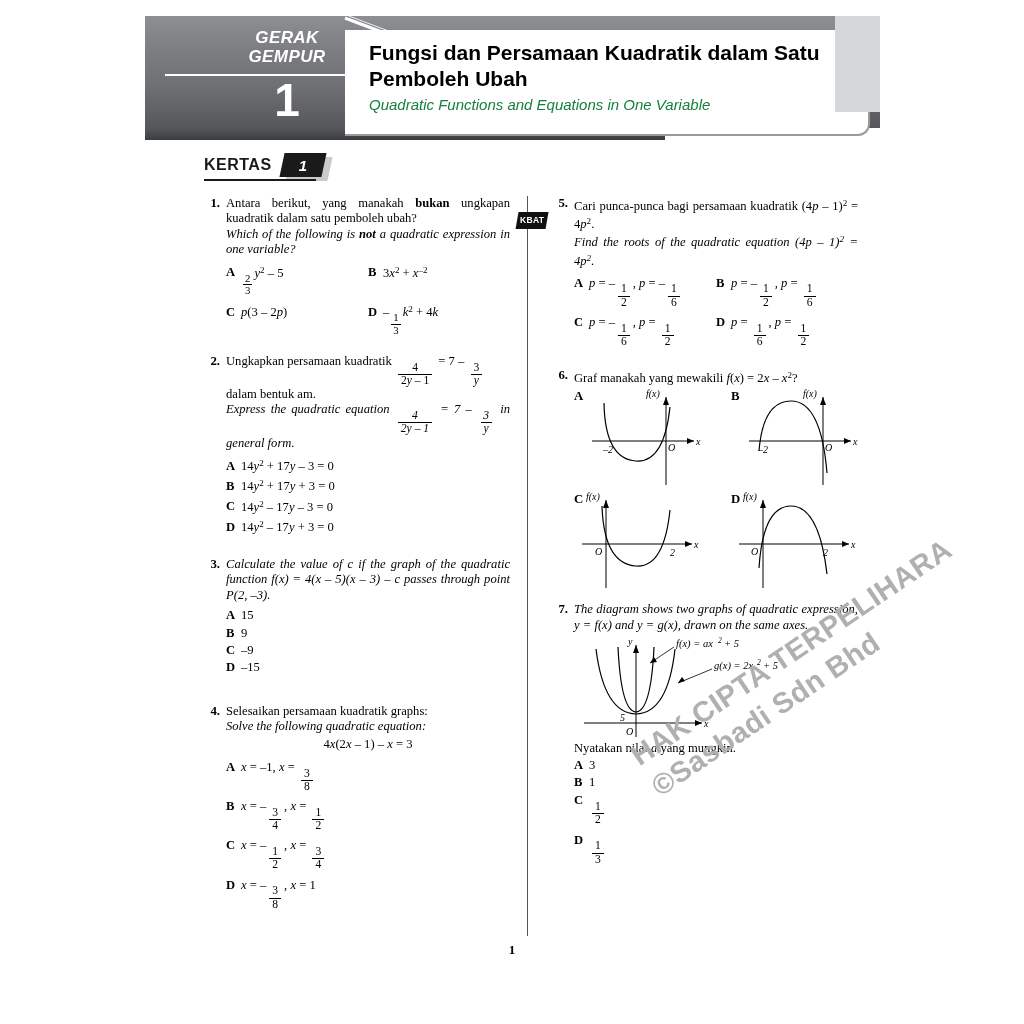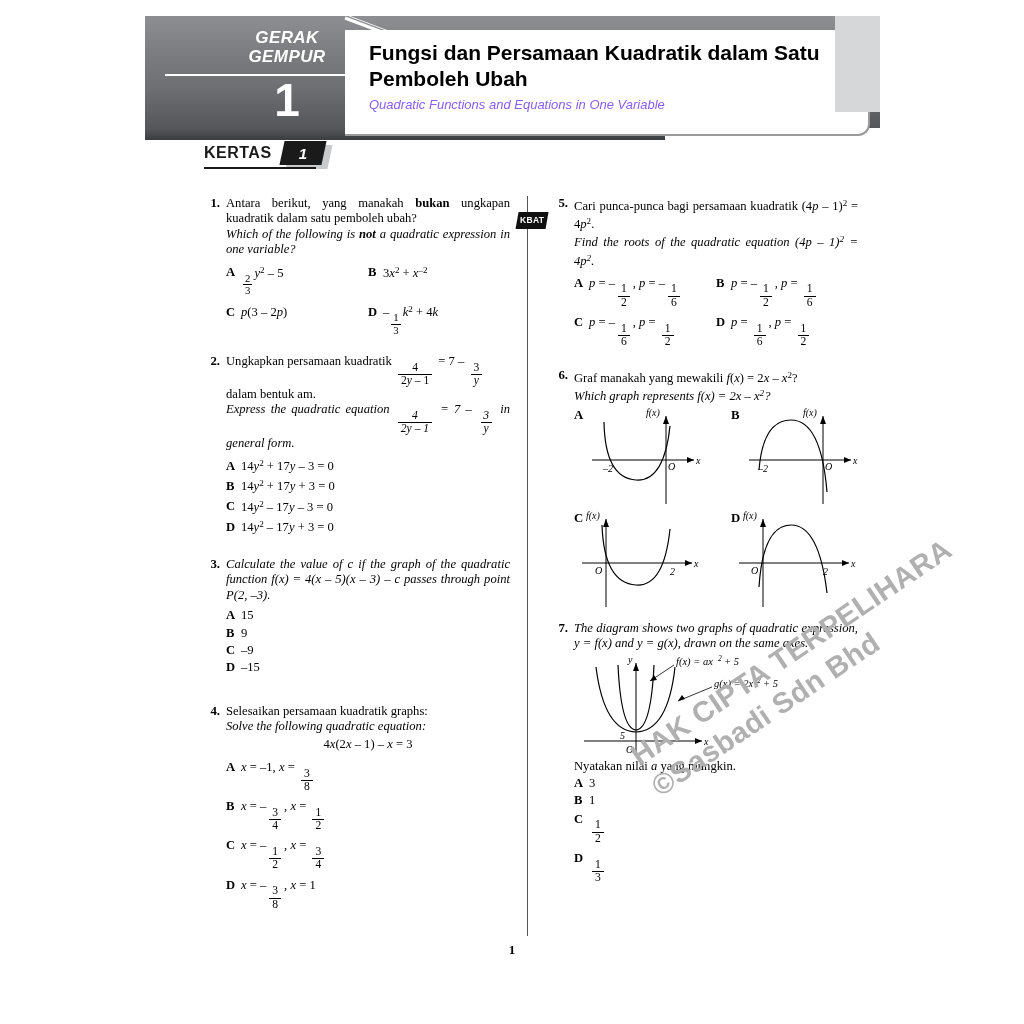--- a/index.html
+++ b/index.html
@@ -66,30 +66,30 @@
     position:absolute; left:0px; bottom:-2px; width:0; height:0;
   }
   .title-ms{
     position:absolute; left:24px; top:10px; width:470px;
     font-family:"Liberation Sans", sans-serif;
     font-weight:bold; font-size:21px; line-height:26px; color:#000;
   }
   .title-en{
     position:absolute; left:24px; top:66px; width:470px;
     font-family:"Liberation Sans", sans-serif;
-    font-style:italic; font-size:13px; line-height:18px; color:#8b5cf6;
+    font-style:italic; font-size:15px; line-height:18px; color:#15803d;
   }
   .hdr-side{
     position:absolute; left:835px; top:16px; width:45px; height:96px;
     background:#d6d7d9;
   }
 
   
   .kertas{
-    position:absolute; left:200px; top:140px; width:160px; height:34px;
+    position:absolute; left:200px; top:152px; width:160px; height:34px;
   }
   .kertas-label{
     position:absolute; left:4px; top:4px;
     font-family:"Liberation Sans", sans-serif;
     font-weight:bold; font-size:16px; letter-spacing:.5px; color:#1a1a1a;
   }
   .kertas-badge{
     position:absolute; left:82px; top:1px; width:42px; height:24px;
     background:#1a1a1a;
     transform:skewX(-12deg);
@@ -467,21 +467,20 @@
             </div>
         </div>
       </div>
     </div>
   </div>
 
   <div class="q" style="margin-top:20px;">
     <div class="q-num">6.</div>
     <div class="q-body">
       <div class="ms">Graf manakah yang mewakili <span class="it">f</span>(<span class="it">x</span>) = 2<span class="it">x</span> – <span class="it">x</span><sup>2</sup>?</div>
-      <div class="en">Which graph represents f(x) = 2x – x<sup>2</sup>?</div>
 
       <div class="graph-grid" style="height:200px;">
 
         <div class="gcell" style="left:0px; top:0px; width:150px; height:100px;">
           <div class="gl" style="position:absolute;left:0;top:0;">A</div>
           <svg width="150" height="100" viewBox="0 0 150 100">
             <line x1="18" y1="52" x2="120" y2="52" stroke="#000" stroke-width="1"></line>
             <polygon points="120,52 113,49 113,55" fill="#000"></polygon>
             <line x1="92" y1="8" x2="92" y2="96" stroke="#000" stroke-width="1"></line>
             <polygon points="92,8 89,16 95,16" fill="#000"></polygon>

